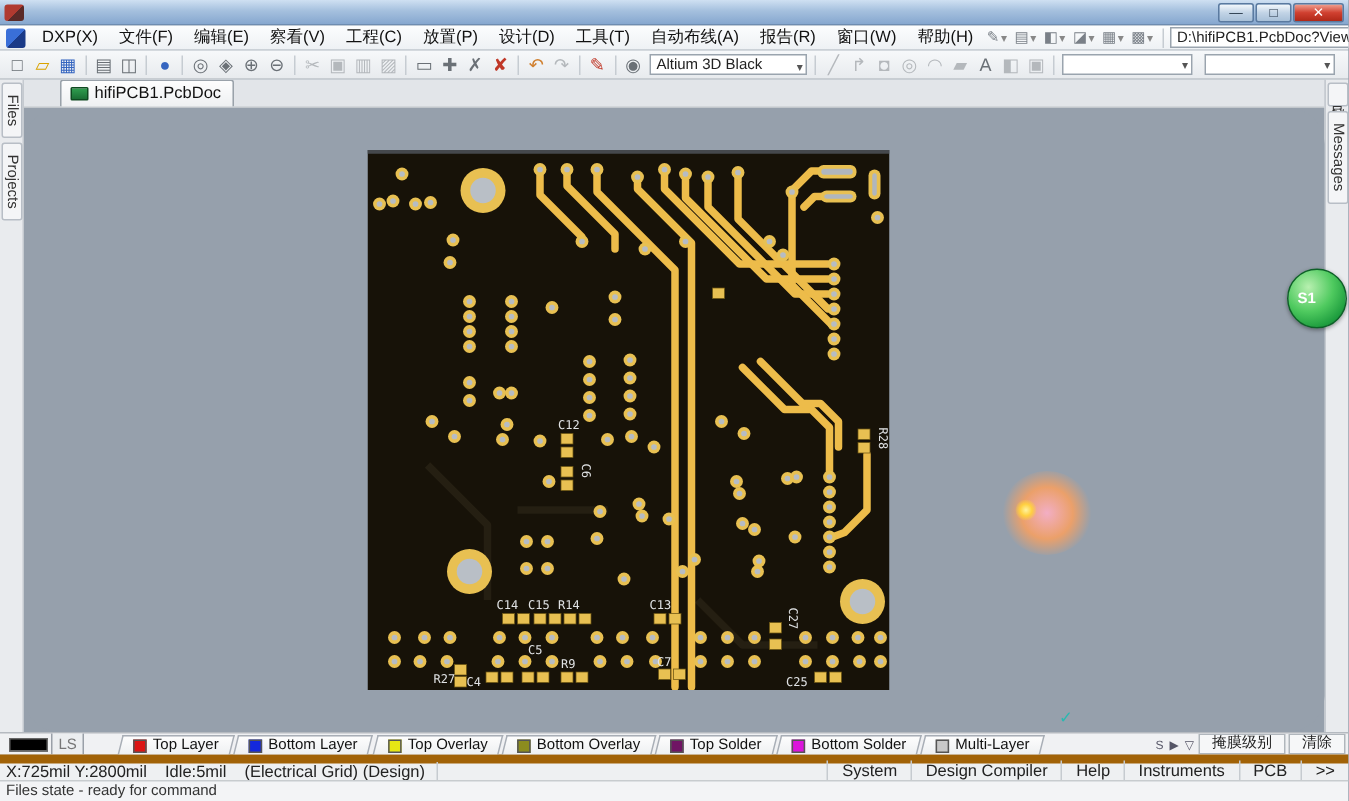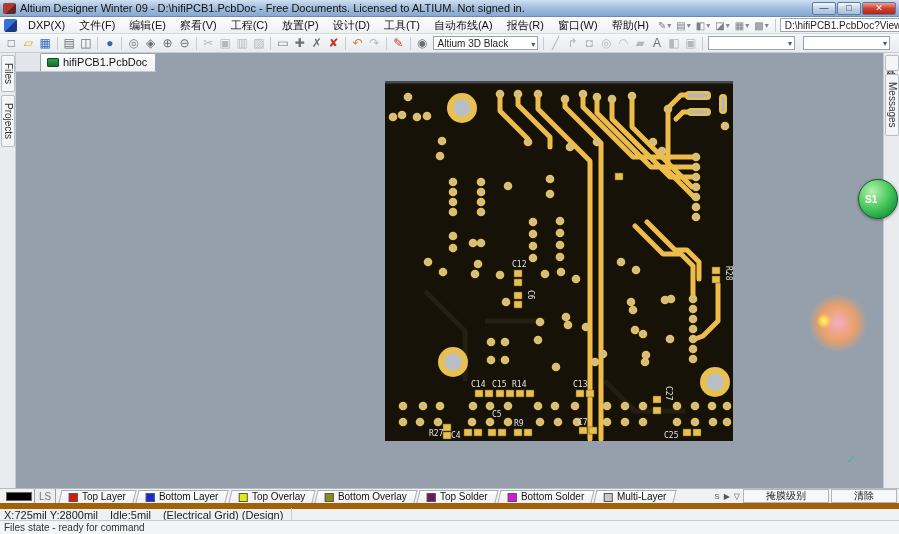--- a/index.html
+++ b/index.html
@@ -32,61 +32,60 @@
   .tbtn.yellow{color:#d9a300;} .tbtn.blue{color:#3565c0;} .tbtn.red{color:#c03828;} .tbtn.orange{color:#d08030;}
   .toolbar .combo.view{width:112px;margin:0 2px;align-items:flex-end;}
   .toolbar .combo.empty{width:92px;margin:0 6px 0 2px;background:#fff;}
 
   
   .mid{flex:1;display:flex;min-height:0;position:relative;}
   .rail{width:16px;flex:0 0 16px;background:#e9ebee;display:flex;flex-direction:column;align-items:center;padding-top:2px;gap:3px;}
   .rail.left{border-right:1px solid #c5cad0;}
   .rail.right{border-left:1px solid #c5cad0;}
   .vtab{writing-mode:vertical-rl;font-size:10px;color:#333;background:#f4f5f7;border:1px solid #b8bec6;border-radius:2px;padding:7px 0;width:14px;text-align:center;}
-  .main{flex:1;display:flex;flex-direction:row;min-width:0;}
+  .main{flex:1;display:flex;flex-direction:column;min-width:0;}
   .docbar{height:19px;flex:0 0 19px;background:#e2e5e9;border-bottom:1px solid #c2c7cc;display:flex;align-items:flex-end;padding-left:24px;}
   .doctab{display:flex;align-items:center;gap:4px;background:linear-gradient(#fefefe,#eef0f2);border:1px solid #9aa2aa;border-bottom:none;border-radius:2px 2px 0 0;padding:2px 8px 3px 6px;font-size:11px;color:#111;}
   .docchip{width:12px;height:9px;background:linear-gradient(#2f9e4f,#1a6e34);border:1px solid #0e4a20;border-radius:1px;}
   .canvas{flex:1;position:relative;overflow:hidden;background:#96a0ac;border-radius:24px;}
   #pcb{position:absolute;left:229px;top:28px;width:348px;height:360px;}
   .glow{position:absolute;border-radius:50%;pointer-events:none;}
   .glow.g1{left:629px;top:247px;width:52px;height:46px;background:radial-gradient(circle,#ffc built125 0,#ffc125 0%,#f79c1d 45%,rgba(247,156,29,0) 72%);}
   .glow.g2{left:652px;top:242px;width:60px;height:56px;background:radial-gradient(circle,#f2aec4 0%,#eba06a 42%,rgba(235,160,106,0) 72%);}
   .glow.g3{left:661px;top:261px;width:14px;height:14px;background:radial-gradient(circle,#fff3a0 0%,#ffd040 40%,rgba(255,208,64,0) 75%);}
   .s1ball{position:absolute;left:858px;top:126px;width:40px;height:40px;border-radius:50%;background:radial-gradient(circle at 35% 30%,#b8f0b0 0%,#4fca5f 45%,#1f9e3f 75%,#127030 100%);border:1px solid #0e6028;color:#fff;font-size:10px;font-weight:bold;display:flex;align-items:center;justify-content:flex-start;padding-left:6px;box-shadow:0 1px 3px rgba(0,0,0,.4);}
   .cmark{position:absolute;left:690px;top:400px;color:#2ab8b0;font-size:11px;}
 
   
   .layerbar{height:15px;flex:0 0 15px;background:#f0f1f3;border-top:1px solid #b5bac0;display:flex;align-items:center;padding:0 2px;font-size:10px;white-space:nowrap;overflow:hidden;}
   .ls-swatch{width:26px;height:9px;border:1px solid #666;margin:0 2px 0 4px;}
-  .ls-btn{border:1px solid #9aa0a8;background:#eceef0;color:#777;padding:12px 4px;line-height:11px;margin-right:4px;}
+  .ls-btn{border:1px solid #9aa0a8;background:#eceef0;color:#777;padding:12px 4px;line-height:11px;margin-right:24px;}
   .ltab{display:flex;align-items:center;gap:4px;border:1px solid #a8aeb6;border-bottom:none;background:linear-gradient(#fdfdfd,#eef0f2);padding:0 8px;line-height:12px;transform:skewX(-14deg);margin-right:2px;}
   .ltab>*{transform:skewX(14deg);}
   .lsw{width:9px;height:9px;border:1px solid #555;flex:0 0 auto;}
   .ltab .llabel{color:#111;font-size:10px;}
   .lb-right{margin-left:auto;display:flex;align-items:center;gap:2px;}
   .lb-ico{font-size:8px;color:#556;padding:0 1px;}
-  .lb-btn{border:1px solid #b0b6bc;background:#f6f7f8;padding:0 22px;line-height:12px;color:#222;font-size:10px;}
+  .lb-btn{border:1px solid #b0b6bc;background:#f6f7f8;padding:0 8px;line-height:12px;color:#222;font-size:10px;}
 
   
   .statusbar{height:17px;flex:0 0 17px;background:#eef0f2;border-top:6px solid #a16207;display:flex;align-items:center;font-size:11px;color:#222;}
   .sb-seg{padding:0 8px 0 4px;}
   .sb-div{width:1px;height:13px;background:#c6cbd0;}
   .sb-right{margin-left:auto;display:flex;align-items:center;height:100%;}
   .sb-btn{padding:0 9px;border-left:1px solid #c6cbd0;line-height:15px;color:#222;}
   .idlebar{height:14px;flex:0 0 14px;background:#f3f4f6;border-top:1px solid #c8cccf;font-size:10px;color:#333;padding:1px 4px;}
 
   .slk{font-family:"DejaVu Sans Mono",monospace;font-size:8px;fill:#e0e2e4;}
 </style>
 </head>
 <body>
 
 <div class="titlebar">
   <span class="app-icon"></span>
-  <span class="title-text">Altium Designer Winter 09 - D:\hifiPCB1.PcbDoc - Free Documents. Licensed to ALTIUM. Not signed in.</span>
   <span class="winbtns">
     <span class="winbtn">—</span>
     <span class="winbtn">□</span>
     <span class="winbtn close">✕</span>
   </span>
 </div>
 
 <div class="menubar">
   <span class="dxp-logo"></span>
   <span class="menu-item">DXP(X)</span>
@@ -592,17 +591,25 @@
     <span class="lb-btn">掩膜级别</span>
     <span class="lb-btn">清除</span>
   </span>
 </div>
 
 <div class="statusbar">
   <span class="sb-seg">X:725mil Y:2800mil</span>
   <span class="sb-seg">Idle:5mil</span>
   <span class="sb-seg">(Electrical Grid) (Design)</span>
   <span class="sb-div"></span>
+  <span class="sb-right">
+    <span class="sb-btn">System</span>
+    <span class="sb-btn">Design Compiler</span>
+    <span class="sb-btn">Help</span>
+    <span class="sb-btn">Instruments</span>
+    <span class="sb-btn">PCB</span>
+    <span class="sb-btn">&gt;&gt;</span>
+  </span>
 </div>
 
 <div class="idlebar">
   <span>Files state - ready for command</span>
 </div>
 
 </body></html>

